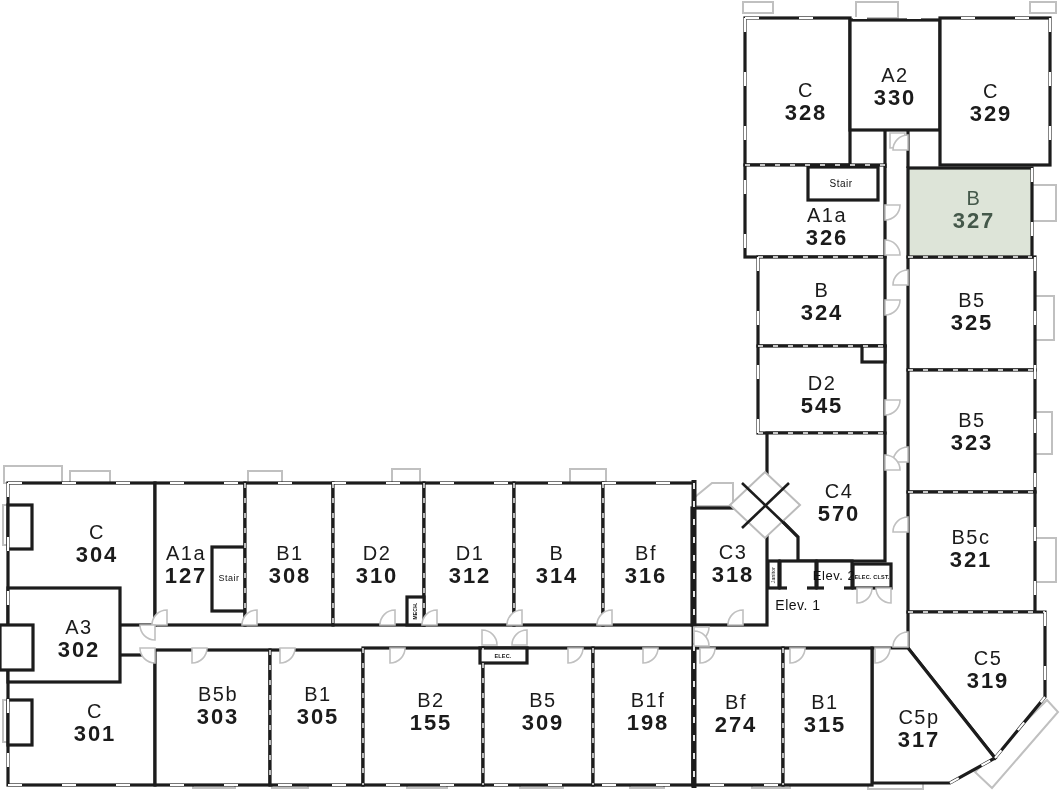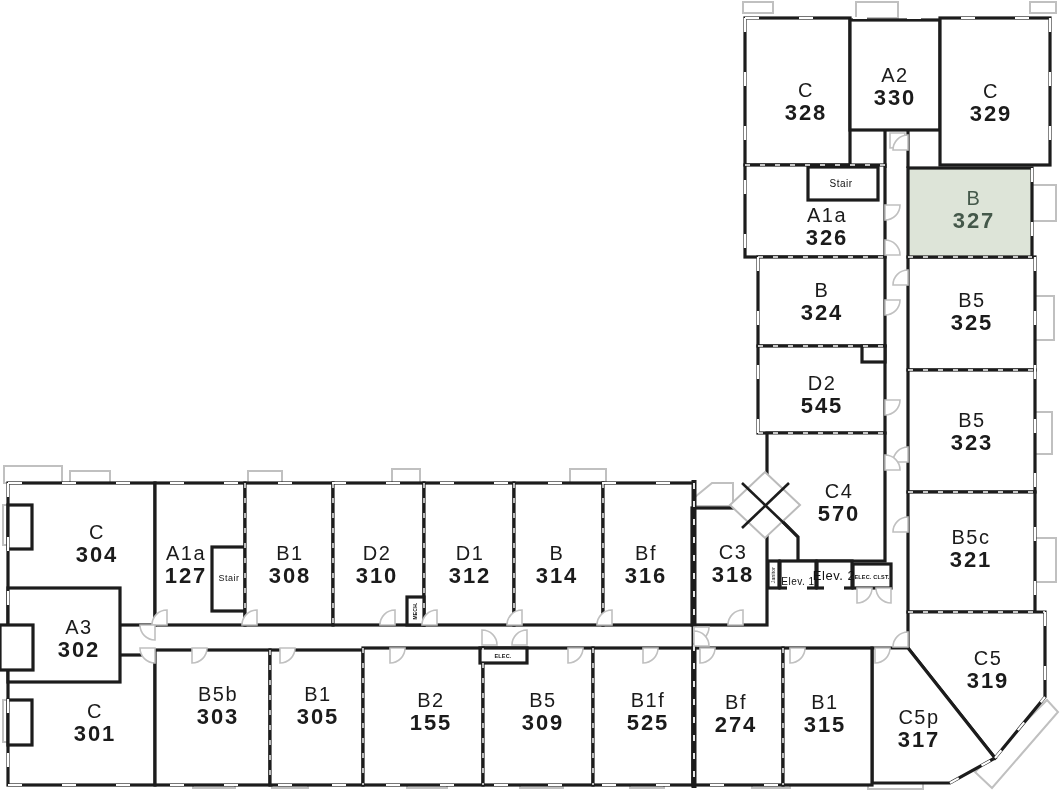--- a/index.html
+++ b/index.html
@@ -354,37 +354,37 @@
   <div class="unit" style="left:431px;top:713px">
       <span class="t">B2</span>
       <span class="n">155</span>
     </div>
   <div class="unit" style="left:543px;top:713px">
       <span class="t">B5</span>
       <span class="n">309</span>
     </div>
   <div class="unit" style="left:648px;top:713px">
       <span class="t">B1f</span>
-      <span class="n">525</span>
+      <span class="n">198</span>
     </div>
   <div class="unit" style="left:736px;top:715px">
       <span class="t">Bf</span>
       <span class="n">274</span>
     </div>
   <div class="unit" style="left:825px;top:715px">
       <span class="t">B1</span>
       <span class="n">315</span>
     </div>
   <div class="unit" style="left:919px;top:730px">
       <span class="t">C5p</span>
       <span class="n">317</span>
     </div>
 
   <div class="small" style="left:841px;top:183px">Stair</div>
   <div class="small" style="left:229px;top:578px;font-size:9px">Stair</div>
-  <div class="small" style="left:798px;top:581px;font-size:10px">Elev. 1</div>
+  <div class="small" style="left:798px;top:605px;font-size:14px">Elev. 1</div>
   <div class="small" style="left:834px;top:575px;font-size:13px">Elev. 2</div>
   <div class="tiny" style="left:872px;top:577px">ELEC. CLST.</div>
   <div class="tiny" style="left:503px;top:656px">ELEC.</div>
   <div class="tiny vert" style="left:415px;top:611px;font-size:5px">MECH.</div>
   <div class="tiny vert" style="left:773px;top:575px;font-size:5px;font-weight:400">Janitor</div>
 
 </div>
 
 </body></html>

